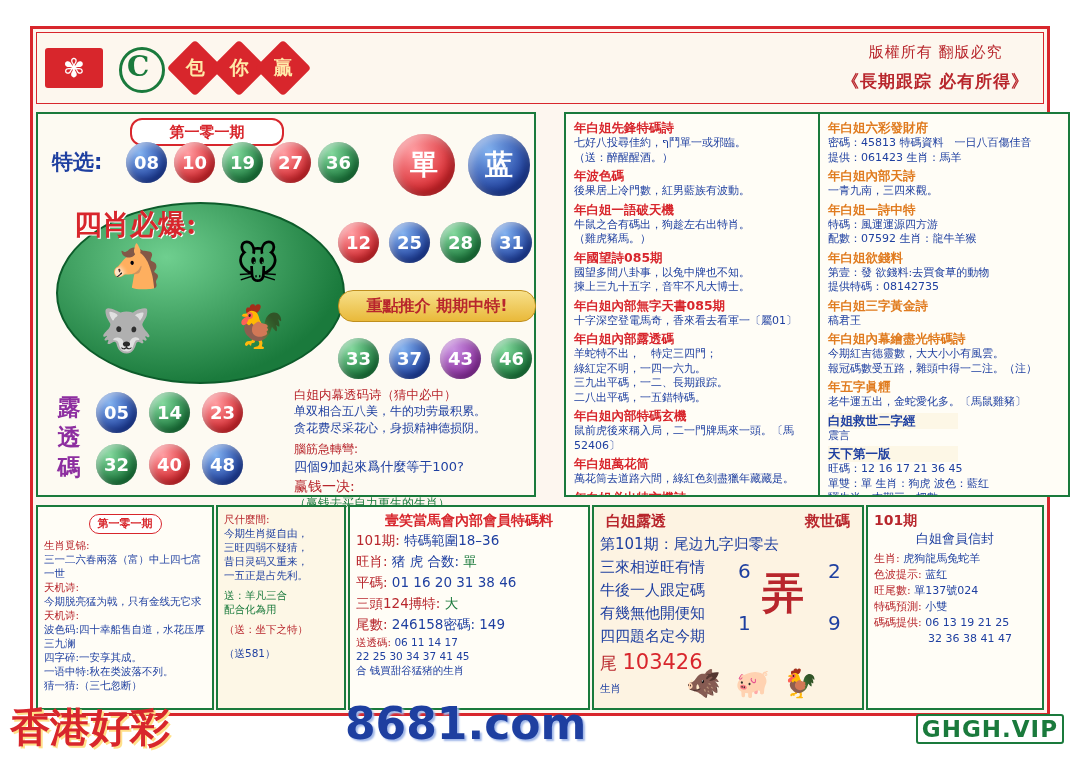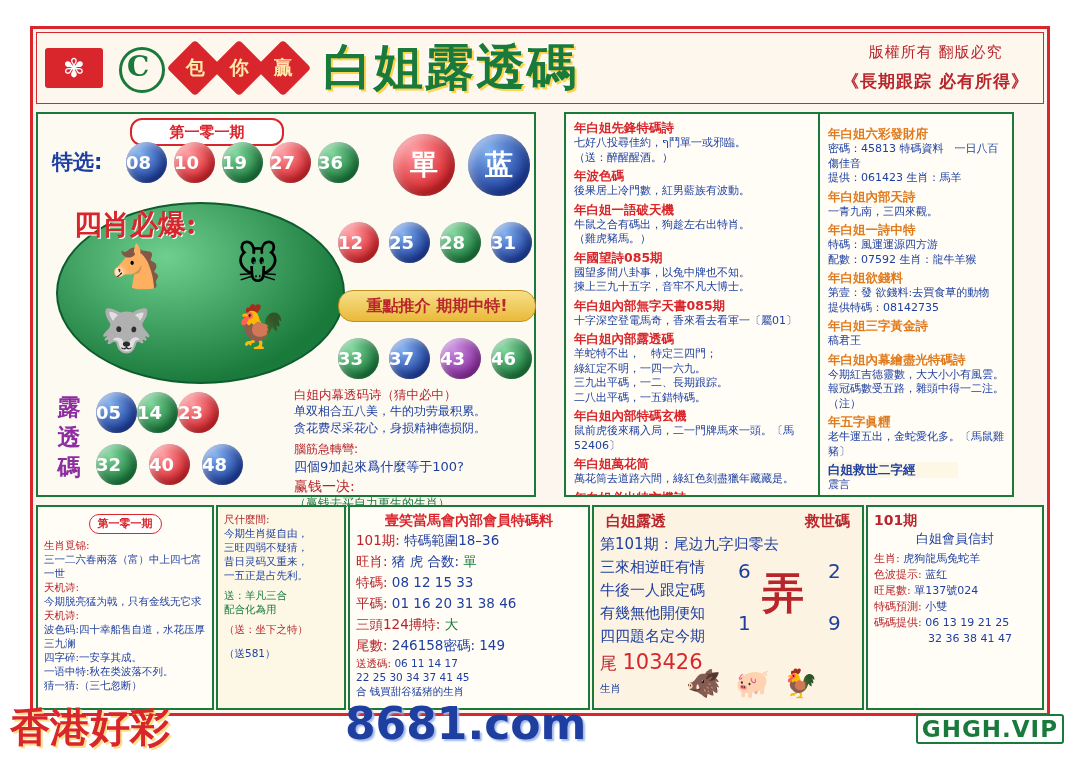--- a/index.html
+++ b/index.html
@@ -67,21 +67,21 @@
   .period-badge{
     position:absolute;left:92px;top:4px;width:150px;height:24px;
     border:2px solid #d8262c;border-radius:12px;background:#fff;
     display:flex;align-items:center;justify-content:center;
     color:#d8262c;font-size:15px;font-weight:bold;
   }
   .tx-label{
     position:absolute;left:14px;top:34px;font-size:21px;color:#1e3fa0;font-weight:bold;
   }
   .ball{
-    border-radius:50%;display:flex;align-items:center;
+    border-radius:50%;display:flex;align-items:center;justify-content:center;
     color:#fff;font-weight:bold;font-family:"DejaVu Sans","Liberation Sans",sans-serif;
     box-shadow:inset -4px -5px 8px rgba(0,0,0,.25),inset 3px 3px 6px rgba(255,255,255,.5);
   }
   .ball.md{width:41px;height:41px;font-size:18px;}
   .row-tx{position:absolute;left:88px;top:28px;display:flex;gap:7px;}
   .big-round{
     position:absolute;width:62px;height:62px;border-radius:50%;
     display:flex;align-items:center;justify-content:center;font-size:28px;color:#fff;
     font-weight:bold;box-shadow:inset -5px -6px 10px rgba(0,0,0,.25),inset 4px 4px 8px rgba(255,255,255,.45);
   }
@@ -111,38 +111,38 @@
     background:linear-gradient(#f7e08a,#e9b93a);border:1px solid #c08f1d;
     display:flex;align-items:center;justify-content:center;
     color:#b8262c;font-size:16px;font-weight:bold;
   }
 
   .lutouma{
     position:absolute;left:14px;top:278px;width:34px;
     font-size:23px;color:#8d2ea0;font-weight:bold;line-height:30px;text-align:center;
     font-family:"DejaVu Serif","Liberation Serif",serif;
   }
-  .row-l1{position:absolute;left:58px;top:278px;display:flex;}
+  .row-l1{position:absolute;left:58px;top:278px;display:flex;gap:12px;}
   .row-l2{position:absolute;left:58px;top:330px;display:flex;gap:12px;}
 
   .poem-box{
     position:absolute;left:256px;top:272px;width:238px;height:104px;
     color:#1e3fa0;font-size:12px;line-height:17px;
   }
   .poem-box .t{color:#b8262c;font-size:12.5px;}
 
   
   .col-mid{
     position:absolute;left:564px;top:112px;width:266px;height:385px;
     background:#fffdf6;border:2px solid #1a7a3c;box-sizing:border-box;padding:6px 8px;
     overflow:hidden;
   }
   .col-right{
-    position:absolute;left:818px;top:112px;width:196px;height:385px;
-    background:#fffdf6;border:2px solid #1a7a3c;box-sizing:border-box;padding:12px 8px;
+    position:absolute;left:818px;top:112px;width:252px;height:385px;
+    background:#fffdf6;border:2px solid #1a7a3c;box-sizing:border-box;padding:6px 8px;
     overflow:hidden;
   }
   .blk{margin-bottom:3px;}
   .blk .h{color:#d8262c;font-size:12.5px;font-weight:bold;line-height:16px;}
   .blk .b{color:#1e3fa0;font-size:11px;line-height:14.5px;}
   .blk .h.o{color:#e07b1f;}
   .blk .h.b2{color:#1e3fa0;}
 
   
   .bx{position:absolute;top:505px;height:205px;box-sizing:border-box;border:2px solid #1a7a3c;background:#fffdf6;padding:5px 6px;overflow:hidden;}
@@ -210,21 +210,20 @@
       <div class="dia">
           <span>包</span>
         </div>
       <div class="dia">
           <span>你</span>
         </div>
       <div class="dia">
           <span>贏</span>
         </div>
     </div>
-    <div class="main-title">白姐露透碼</div>
     <div class="header-right">
       <div class="l1">版權所有  翻版必究</div>
       <div class="l2">《長期跟踪  必有所得》</div>
     </div>
   </div>
 
   <div class="left-panel">
     <div class="period-badge">第一零一期</div>
 
     <div class="tx-label">特选:</div>
@@ -452,24 +451,20 @@
   <div class="bx b3">
     <div class="title" style="font-size:14px">壹笑當馬會內部會員特碼料</div>
     <div class="line">
       <span class="lab">101期:</span>
       <span>特碼範圍18–36</span>
     </div>
     <div class="line">
       <span class="lab">旺肖:</span>
       <span>猪 虎 合数:</span>
       <span class="grn">單</span>
-    </div>
-    <div class="line">
-      <span class="lab">特碼:</span>
-      <span class="num">08 12 15 33</span>
     </div>
     <div class="line">
       <span class="lab">平碼:</span>
       <span class="num">01 16 20 31 38 46</span>
     </div>
     <div class="line">
       <span class="lab">三頭124搏特:</span>
       <span class="grn">大</span>
     </div>
     <div class="line">

